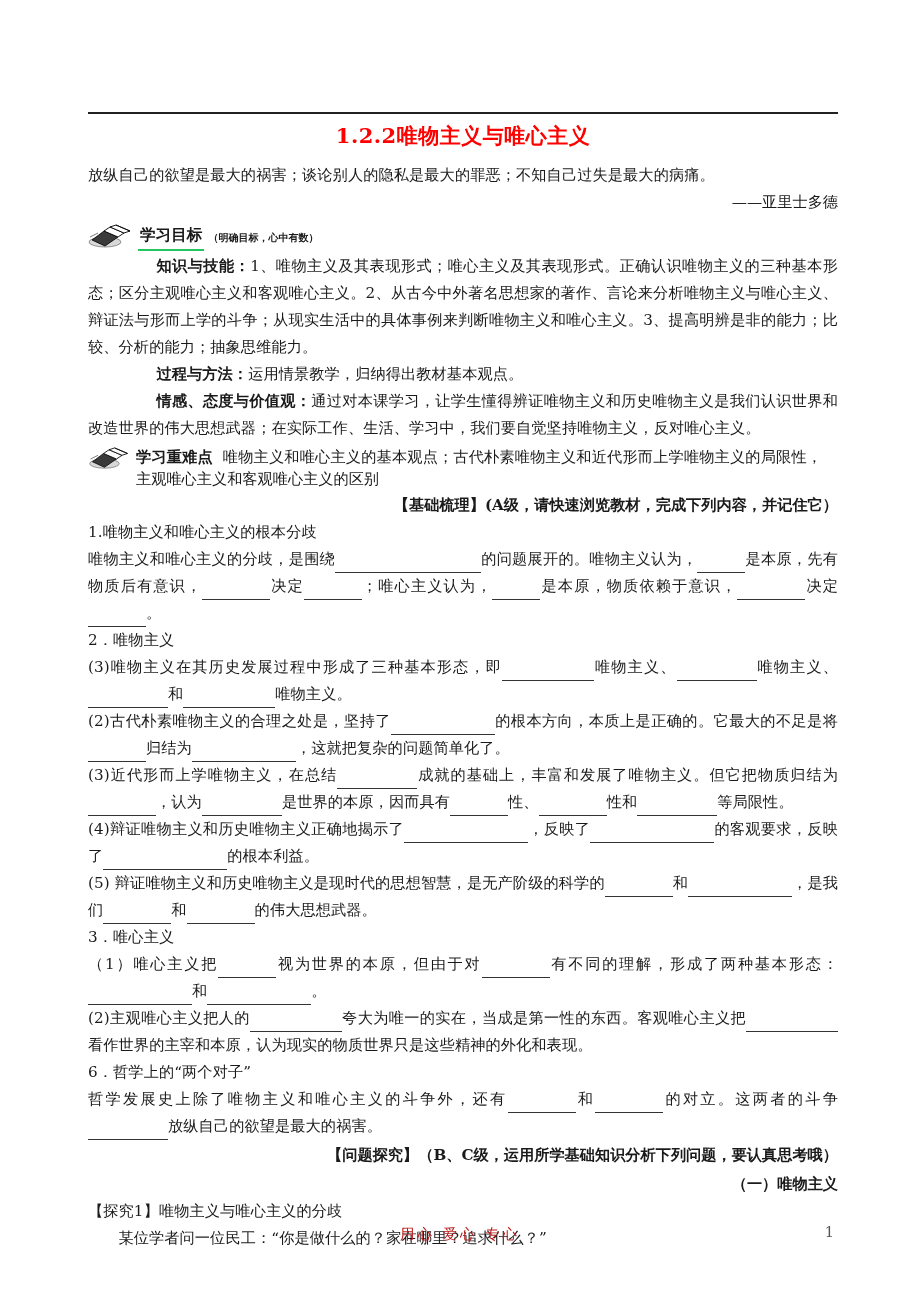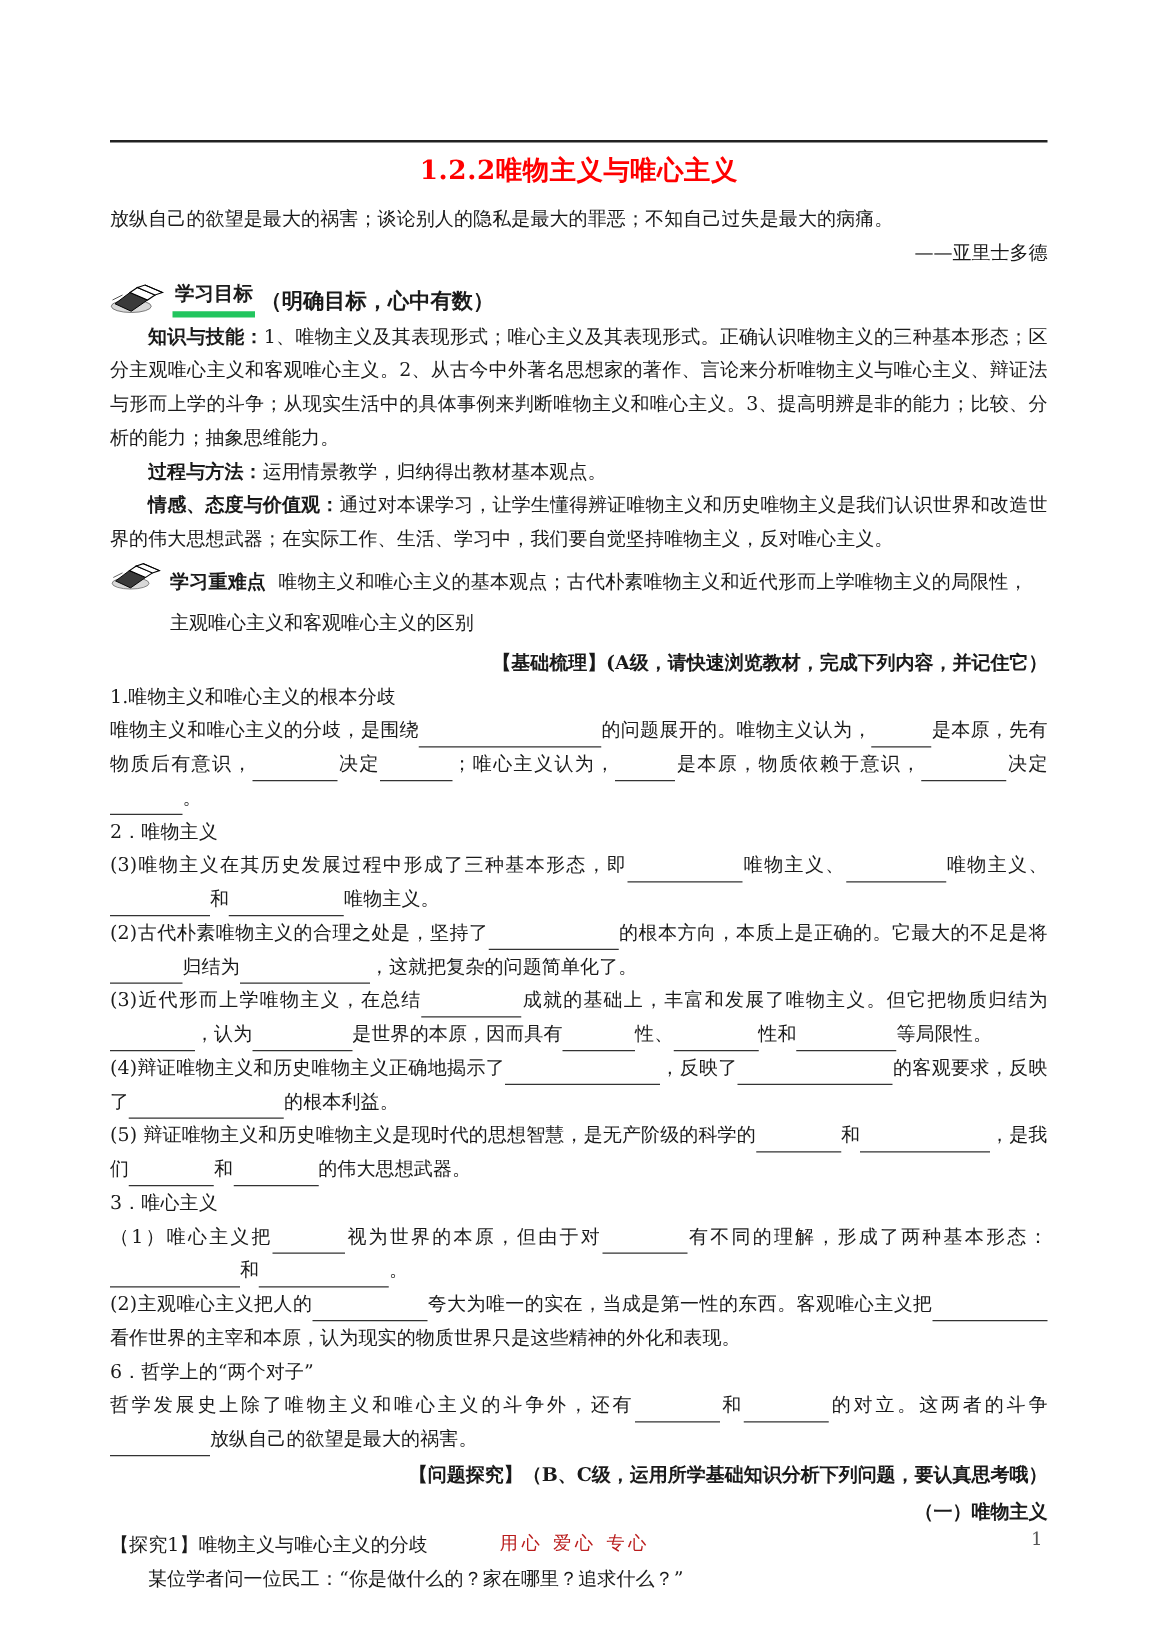--- a/index.html
+++ b/index.html
@@ -56,54 +56,54 @@
     letter-spacing: 0.1px;
   }
   .p.indent2 { text-indent: 2em; }
   .attrib {
     font-size: 15.2px;
     line-height: 27px;
     text-align: right;
     margin: 0 0 6px 0;
   }
 
-  .bold { font-weight: bold; }
+  .bold { font-weight: bold; margin-left: 38px; }
 
   
   .sec-head {
     display: flex;
     align-items: flex-end;
     gap: 4px;
     margin: 6px 0 2px 0;
     font-size: 15.2px;
     line-height: 26px;
   }
   .sec-head .book-icon {
     flex: 0 0 auto;
     width: 46px;
     height: 26px;
     position: relative;
     top: -1px;
   }
   .sec-head .label {
     font-weight: bold;
     font-size: 15.6px;
-    border-bottom: 5px solid #22c55e;
+    border-bottom: 2px solid #22c55e;
     padding: 0 2px 1px 2px;
     white-space: nowrap;
   }
   .sec-head .label.nounderline { border-bottom: none; }
   .sec-head .tail {
-    font-size: 17px;
+    font-size: 10px;
     font-weight: bold;
   }
 
   .sec-head-inline {
     font-size: 15.2px;
-    line-height: 33px;
+    line-height: 22px;
     margin: 4px 16px 0 0;
     display: flex;
     align-items: flex-start;
     gap: 4px;
   }
   .sec-head-inline .book-icon {
     flex: 0 0 auto;
     width: 44px;
     height: 24px;
     position: relative;

